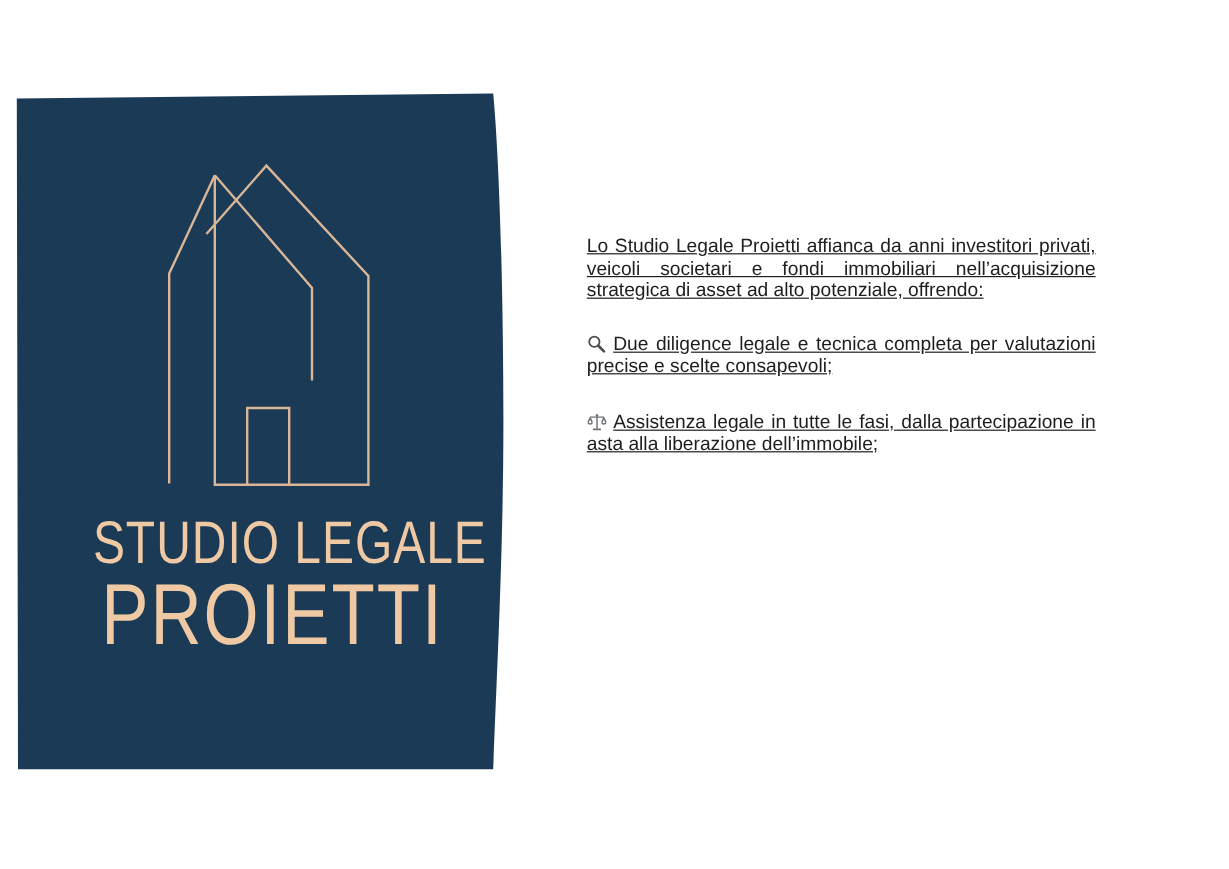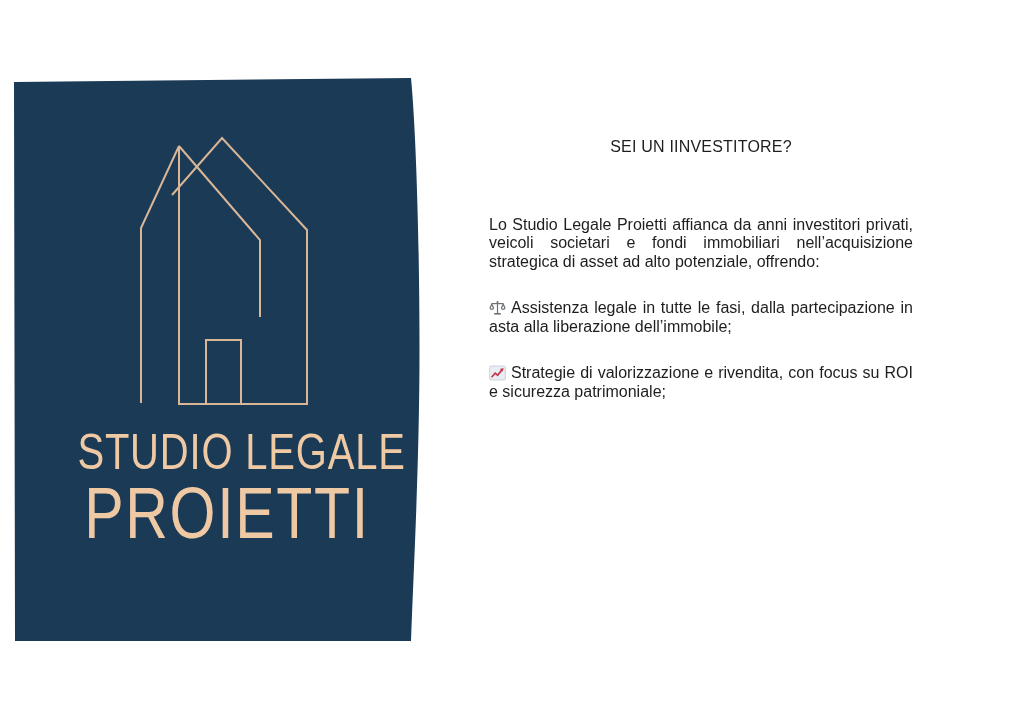--- a/index.html
+++ b/index.html
@@ -20,21 +20,21 @@
   .brand-line2{top:477px;font-size:72px;letter-spacing:2px;transform:scaleX(0.82);transform-origin:50% 50%;}
 
   
   .content{
     position:absolute;left:489px;top:138px;width:424px;
     font-size:16px;line-height:18.5px;color:#1e1e1e;
   }
   .content h1{
     font-size:16px;font-weight:400;margin:0;text-align:center;letter-spacing:0.2px;color:#1e1e1e;
   }
-  .content p{margin:0;text-align:justify;}
+  .content p{margin:0;text-align:justify;text-decoration:underline;}
   .intro{margin-top:59px !important;}
   .bullet-first{margin-top:26px !important;}
   .bullet{margin-top:28px !important;}
   .closing{margin-top:32px !important;}
   .ico{
     display:inline-block;width:17px;height:16px;vertical-align:-3px;margin-right:5px;
   }
   .ico svg{display:block;width:17px;height:16px;}
 </style>
 </head>
@@ -49,48 +49,46 @@
       <path d="M179,146 L179,404 L307,404 L307,230 L222,138 L172,195"></path>
       <path d="M179,146 L260,240 L260,317"></path>
       <path d="M206,404 L206,340 L241,340 L241,404"></path>
     </g>
   </svg>
   <div class="brand-text brand-line1">STUDIO LEGALE</div>
   <div class="brand-text brand-line2">PROIETTI</div>
 
   <div class="content">
 
-    <h1>SEI UN IINVESTITORE?</h1>
 
     <p class="intro">Lo Studio Legale Proietti affianca da anni investitori privati, veicoli societari e fondi immobiliari nell’acquisizione strategica di asset ad alto potenziale, offrendo:</p>
 
+    <p class="bullet-first">
+      <span class="ico">
+        <svg viewBox="0 0 17 16">
+          <circle cx="6.3" cy="5.8" r="4.3" fill="none" stroke="#4d4d4d" stroke-width="1.5"></circle>
+          <line x1="9.7" y1="9.2" x2="14.3" y2="13.8" stroke="#4d4d4d" stroke-width="2.3" stroke-linecap="round"></line>
+        </svg>
+      </span><span>Due diligence legale e tecnica completa per valutazioni precise e scelte consapevoli;</span>
+    </p>
 
     <p class="bullet">
       <span class="ico">
         <svg viewBox="0 0 17 16">
           <g fill="none" stroke="#6b7076" stroke-width="1.2">
             <line x1="8.5" y1="2" x2="8.5" y2="13.2"></line>
             <line x1="2.8" y1="3.6" x2="14.2" y2="3.6"></line>
             <path d="M1,8 L2.8,4.2 L4.6,8"></path>
             <path d="M1,8 A1.9,1.9 0 0 0 4.6,8"></path>
             <path d="M12.4,8 L14.2,4.2 L16,8"></path>
             <path d="M12.4,8 A1.9,1.9 0 0 0 16,8"></path>
             <line x1="5.2" y1="13.8" x2="11.8" y2="13.8" stroke-width="1.6"></line>
           </g>
           <circle cx="8.5" cy="2" r="1" fill="#6b7076"></circle>
         </svg>
       </span><span>Assistenza legale in tutte le fasi, dalla partecipazione in asta alla liberazione dell’immobile;</span>
     </p>
 
-    <p class="bullet">
-      <span class="ico">
-        <svg viewBox="0 0 17 16">
-          <rect x="0.6" y="1" width="15.8" height="14" rx="1.5" fill="#e9edf4" stroke="#c3cbd6" stroke-width="0.8"></rect>
-          <polyline points="2.6,12.2 6.2,8.2 8.6,10.2 13.2,4.6" fill="none" stroke="#c9364a" stroke-width="1.7"></polyline>
-          <path d="M14.6,3 L10.8,3.9 L13.8,6.6 Z" fill="#c9364a"></path>
-        </svg>
-      </span><span>Strategie di valorizzazione e rivendita, con focus su ROI e sicurezza patrimoniale;</span>
-    </p>
 
 
 
   </div>
 </div>
 
 </body></html>

